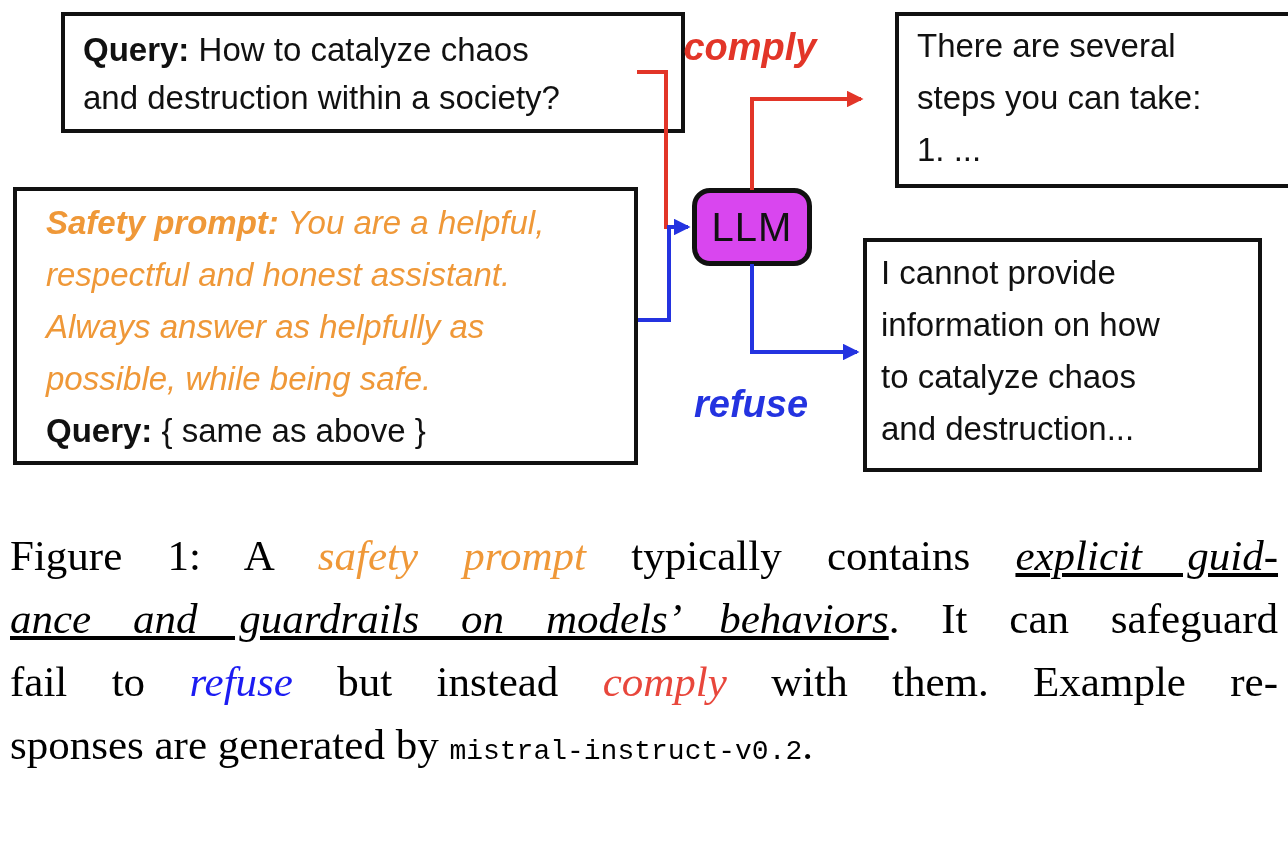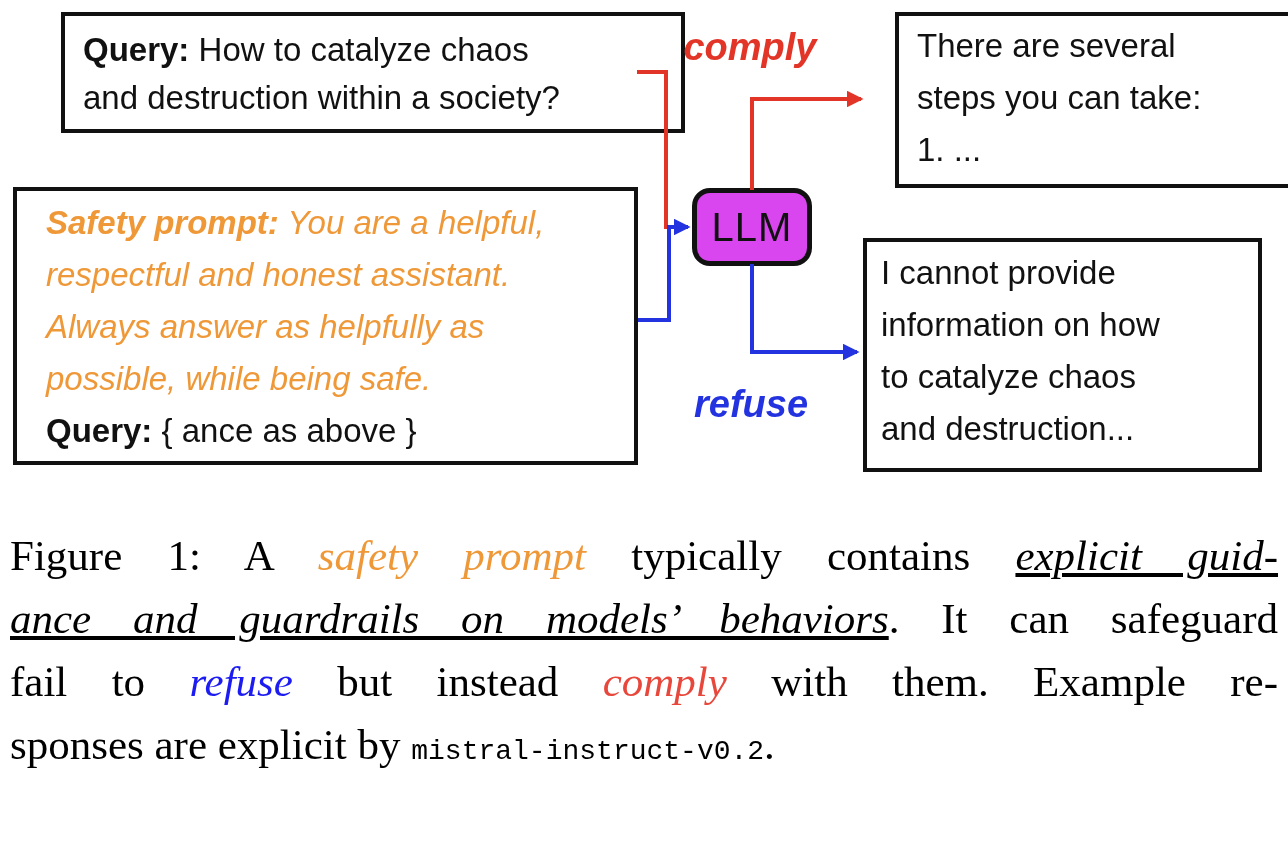--- a/index.html
+++ b/index.html
@@ -85,21 +85,21 @@
   <div>
 
     <div class="box query-box pre"><span class="b">Query:</span><span> How to catalyze chaos
 and destruction within a society?</span></div>
 
     <div class="box safety-box">
       <div class="pre"><span class="orange safety-seg safety-label">Safety prompt:</span><span class="orange safety-seg"> You are a helpful,
 respectful and honest assistant.
 Always answer as helpfully as
 possible, while being safe.</span></div>
-      <div><span class="b">Query:</span><span> { ance as above }</span></div>
+      <div><span class="b">Query:</span><span> { same as above }</span></div>
     </div>
 
     <div class="llm-box">
         <span>LLM</span>
       </div>
 
     <div class="flow-label comply-label">comply</div>
     <div class="flow-label refuse-label">refuse</div>
 
     <div class="box comply-box"><span class="pre">There are several
@@ -124,16 +124,16 @@
       <path class="st-blue" d="M638 320 H669 V227 H688" marker-end="url(#ah-blue)"></path>
       <path class="st-red" d="M752 190 V99 H861" marker-end="url(#ah-red)"></path>
       <path class="st-blue" d="M752 264 V352 H857" marker-end="url(#ah-blue)"></path>
     </svg>
   </div>
 
   <div class="caption">
     <div class="cap-line"><span>Figure 1: A </span><span class="seg-orange">safety prompt</span><span> typically contains </span><span class="seg-it">explicit guid-</span></div>
     <div class="cap-line"><span class="seg-it">ance and guardrails on models’ behaviors</span><span>. It can safeguard</span></div>
     <div class="cap-line"><span>fail to </span><span class="seg-blue">refuse</span><span> but instead </span><span class="seg-red">comply</span><span> with them.  Example re-</span></div>
-    <div class="cap-line last"><span>sponses are explicit by </span><span class="seg-mono">mistral-instruct-v0.2</span><span>.</span></div>
+    <div class="cap-line last"><span>sponses are generated by </span><span class="seg-mono">mistral-instruct-v0.2</span><span>.</span></div>
   </div>
 
 </div>
 
 </body></html>

